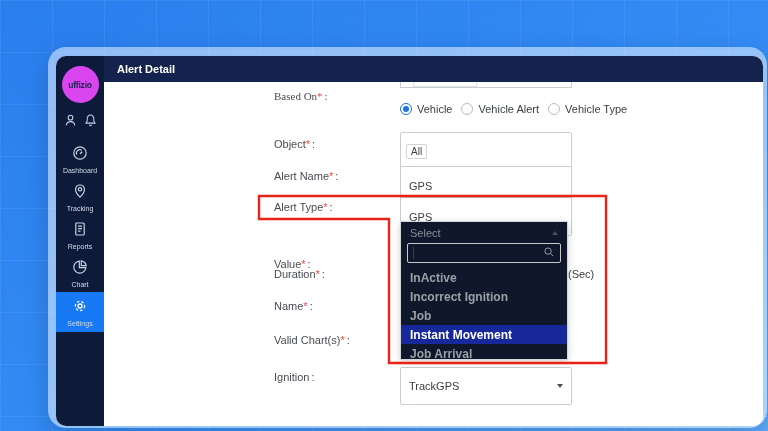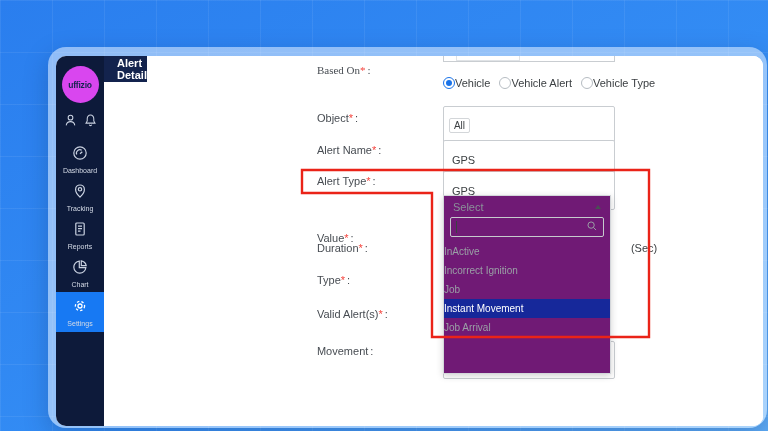--- a/index.html
+++ b/index.html
@@ -42,21 +42,21 @@
   .nav { margin-top:8px; width:100%; display:flex; flex-direction:column; }
   .nav-item {
     width:100%; height:38px; display:flex; flex-direction:column;
     align-items:center; justify-content:center; gap:2px; cursor:pointer;
   }
   .nav-item svg { width:16px; height:16px; }
   .nav-label { font-size:7px; color:#d4dae6; }
   .nav-item.active { background:#1779f3; height:40px; }
 
   
-  .content { flex:1; display:flex; flex-direction:row; background:#ffffff; }
+  .content { flex:1; display:flex; flex-direction:column; background:#ffffff; }
   .header {
     height:26px; background:#13234d; display:flex; align-items:center;
     padding-left:13px; flex:0 0 26px;
   }
   .header-title { color:#ffffff; font-size:11px; font-weight:bold; }
   .body { position:relative; flex:1; background:#ffffff; overflow:hidden; }
 
   
   .f-label { position:absolute; left:170px; font-size:11px; color:#474c52; white-space:nowrap; }
   .req { color:#f4433c; }
@@ -76,57 +76,57 @@
     position:absolute; left:12px; top:0; width:64px; height:5px;
     border-left:1px solid #e0e3e6; border-right:1px solid #e0e3e6; border-bottom:1px solid #e0e3e6;
   }
   .chip {
     border:1px solid #d3d6d9; border-radius:2px; font-size:10px; color:#3c4043;
     padding:1px 4px; margin-left:-3px; background:#fff;
   }
 
   
   .radio-row { position:absolute; left:296px; top:21px; display:flex; align-items:center; gap:9px; }
-  .radio-opt { display:flex; align-items:flex-end; cursor:pointer; }
+  .radio-opt { display:flex; align-items:flex-end; gap:5px; cursor:pointer; }
   .radio-circle { width:12px; height:12px; border-radius:50%; border:1px solid #b6bcc2; background:#fff; position:relative; }
   .radio-circle.sel { border:1.5px solid #1a73e8; }
   .radio-circle.sel::after {
     content:""; position:absolute; left:50%; top:50%; transform:translate(-50%,-50%);
     width:6px; height:6px; border-radius:50%; background:#1a73e8;
   }
   .radio-label { font-size:11px; color:#3c4043; white-space:nowrap; }
 
-  .unit { position:absolute; left:484px; top:186px; font-size:11px; color:#3c4043; }
+  .unit { position:absolute; left:464px; top:186px; font-size:11px; color:#3c4043; }
 
   
   .select-box {
     position:absolute; left:296px; top:285px; width:172px; height:38px;
     border:1px solid #c9cdd1; border-radius:2px; background:#fff;
     display:flex; align-items:center; justify-content:space-between; padding:0 8px;
     font-size:11px; color:#3c4043; cursor:pointer;
   }
   .caret-down { width:0; height:0; border-left:3.5px solid transparent; border-right:3.5px solid transparent; border-top:4.5px solid #4a4f55; }
   .caret-up   { width:0; height:0; border-left:3.5px solid transparent; border-right:3.5px solid transparent; border-bottom:4.5px solid #4a4f55; }
 
   
   .dropdown {
-    position:absolute; left:296px; top:139px; width:168px; height:179px;
-    background:#701a75; border:1px solid #d3d6da; box-shadow:0 2px 7px rgba(0,0,0,0.18);
+    position:absolute; left:296px; top:139px; width:168px; height:139px;
+    background:#0f172a; border:1px solid #d3d6da; box-shadow:0 2px 7px rgba(0,0,0,0.18);
     z-index:40; overflow:hidden;
   }
   .dd-head { height:21px; display:flex; align-items:center; justify-content:space-between; padding:0 9px; }
   .dd-head-label { font-size:11px; color:#8a9199; }
   .dd-search {
     margin:0 6px; height:20px; border:1px solid #c6cacd; border-radius:2px;
     display:flex; align-items:center; justify-content:space-between; padding:0 5px;
   }
   .dd-caret-bar { width:1px; height:12px; background:#3c4043; }
   .dd-search svg { width:12px; height:12px; }
   .dd-list { margin-top:5px; list-style:none; }
-  .opt { height:19px; display:flex; align-items:center; font-size:10px; color:#9aa0a6; cursor:pointer; }
+  .opt { height:19px; display:flex; align-items:center; padding-left:9px; font-size:12px; color:#9aa0a6; cursor:pointer;font-weight:bold; }
   .opt.highlight { background:#16289a; color:#ffffff; }
 
   
   .annotation-svg { position:absolute; left:0; top:0; width:657px; height:344px; z-index:50; pointer-events:none; }
 </style>
 </head>
 <body>
 
 <div class="stage">
   <div class="card">
@@ -235,29 +235,29 @@
           <div class="f-label" style="top:148px;margin-top:28px;">
             <span>Value</span><span class="req">*</span><span class="colon">:</span>
           </div>
 
           <div class="f-label" style="top:186px;">
             <span>Duration</span><span class="req">*</span><span class="colon">:</span>
           </div>
           <div class="unit">(Sec)</div>
 
           <div class="f-label" style="top:218px;">
-            <span>Type</span><span class="req">*</span><span class="colon">:</span>
+            <span>Name</span><span class="req">*</span><span class="colon">:</span>
           </div>
 
           <div class="f-label" style="top:252px;">
-            <span>Valid Alert(s)</span><span class="req">*</span><span class="colon">:</span>
+            <span>Valid Chart(s)</span><span class="req">*</span><span class="colon">:</span>
           </div>
 
           <div class="f-label" style="top:289px;">
-            <span>Movement</span><span class="colon">:</span>
+            <span>Ignition</span><span class="colon">:</span>
           </div>
           <div class="select-box">
             <span>TrackGPS</span>
             <span class="caret-down"></span>
           </div>
 
           <div class="dropdown">
             <div class="dd-head">
               <span class="dd-head-label">Select</span>
               <span class="caret-up"></span>

